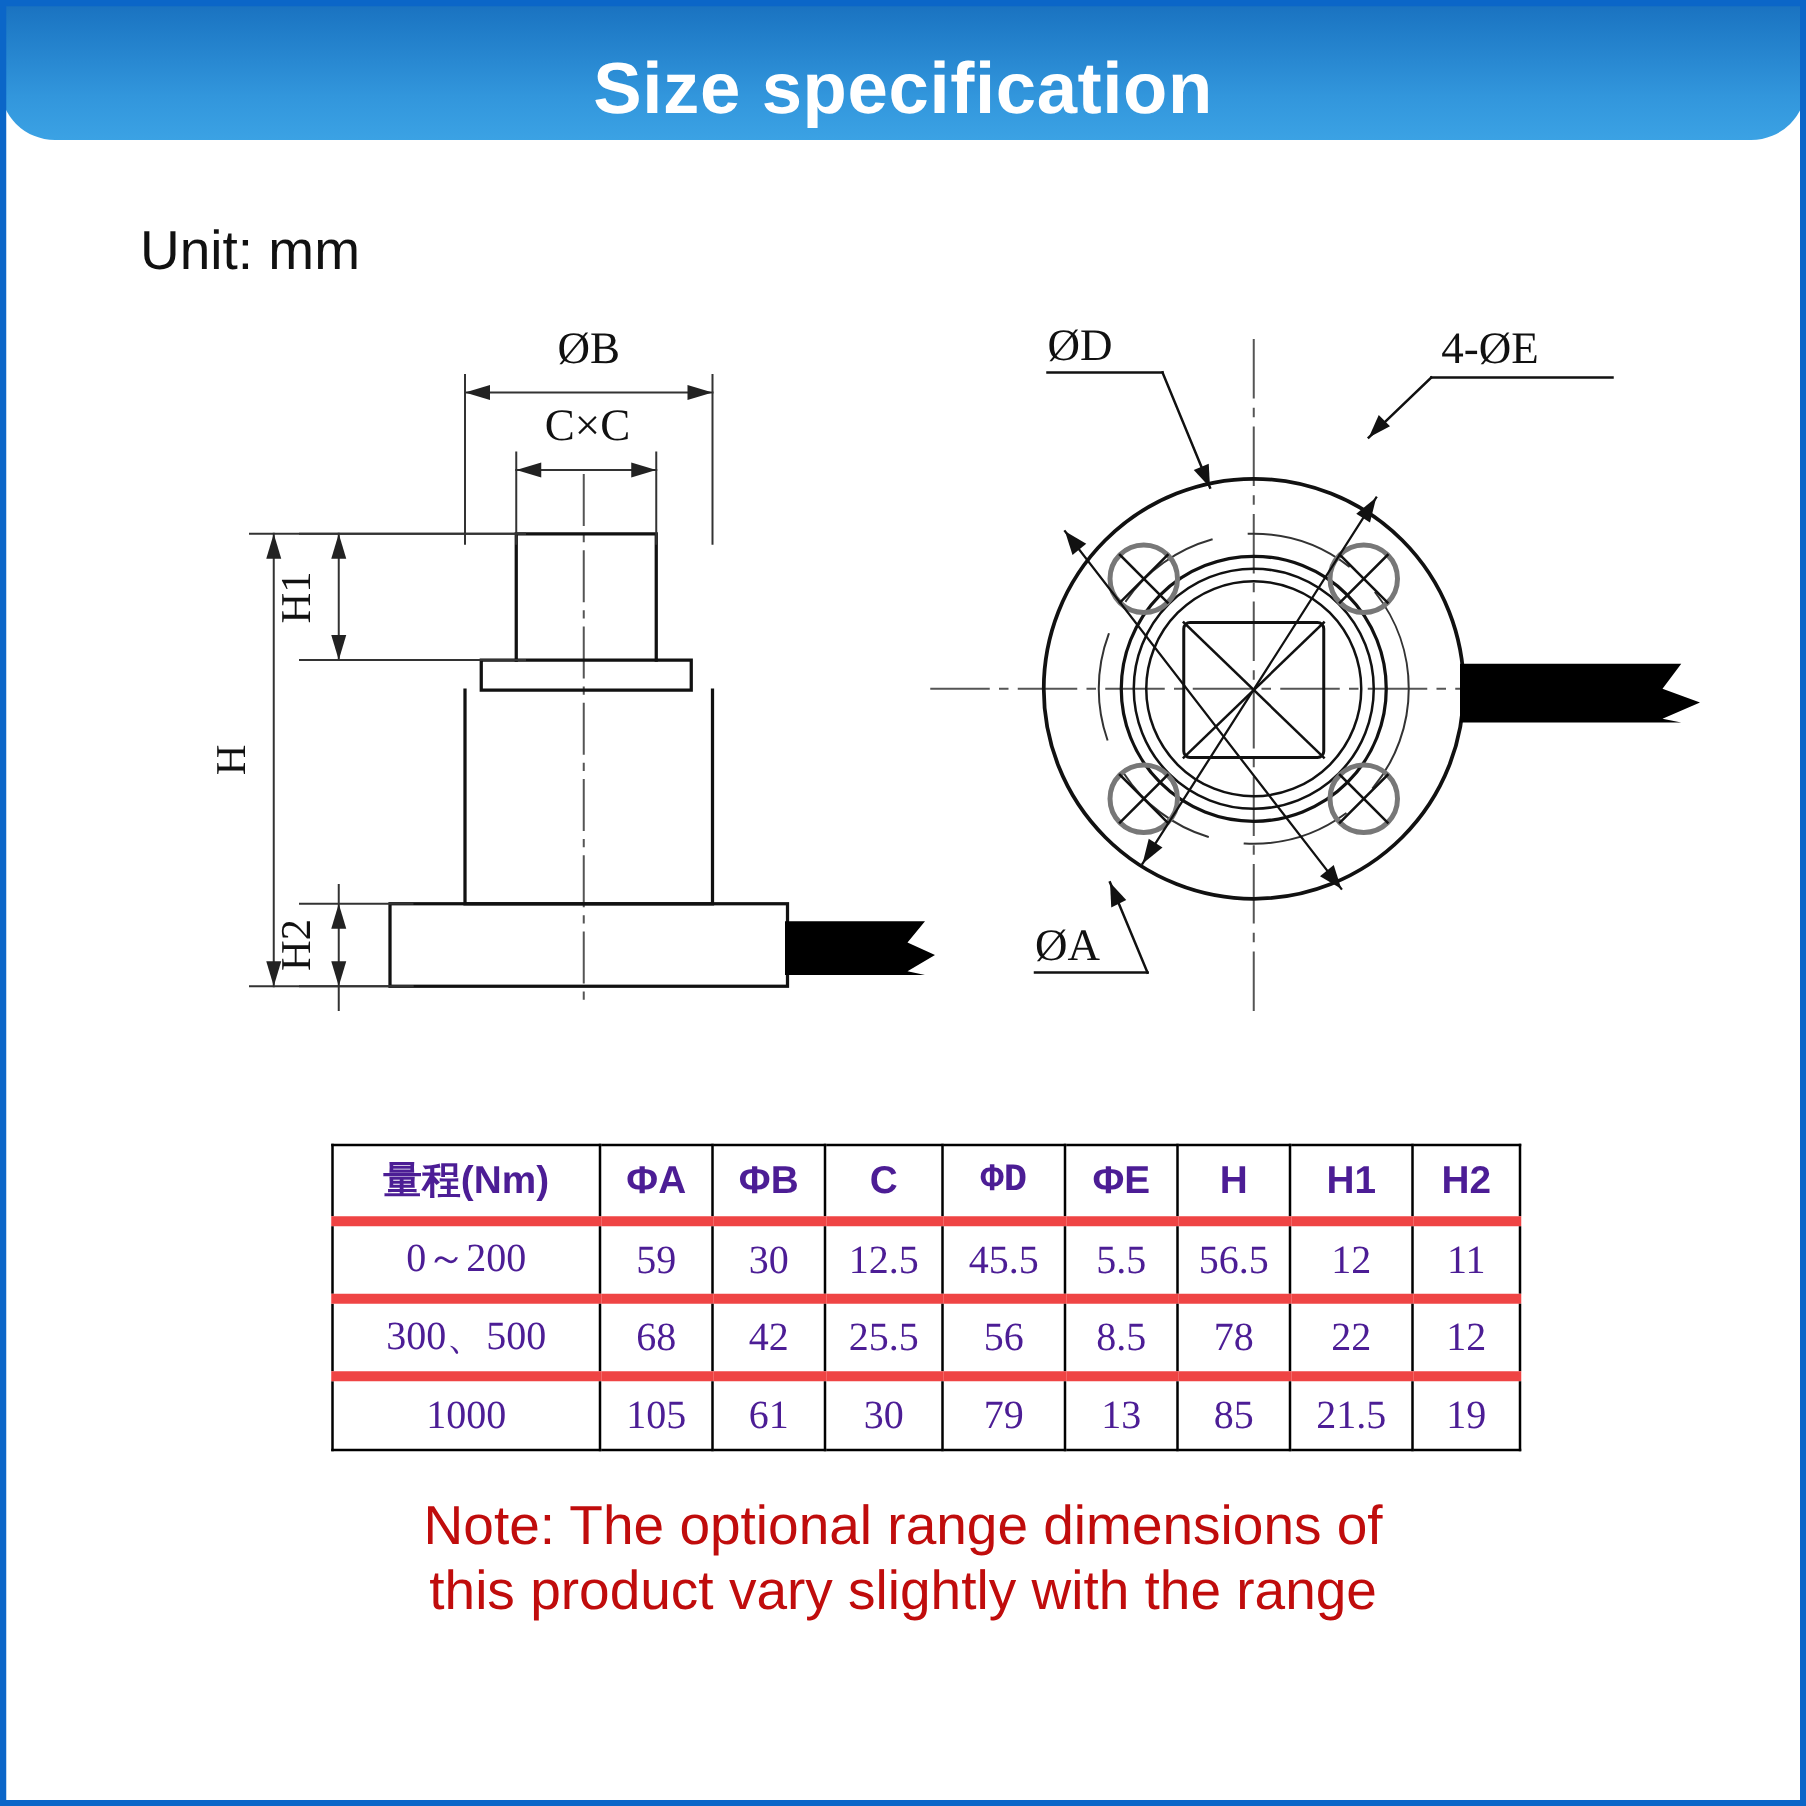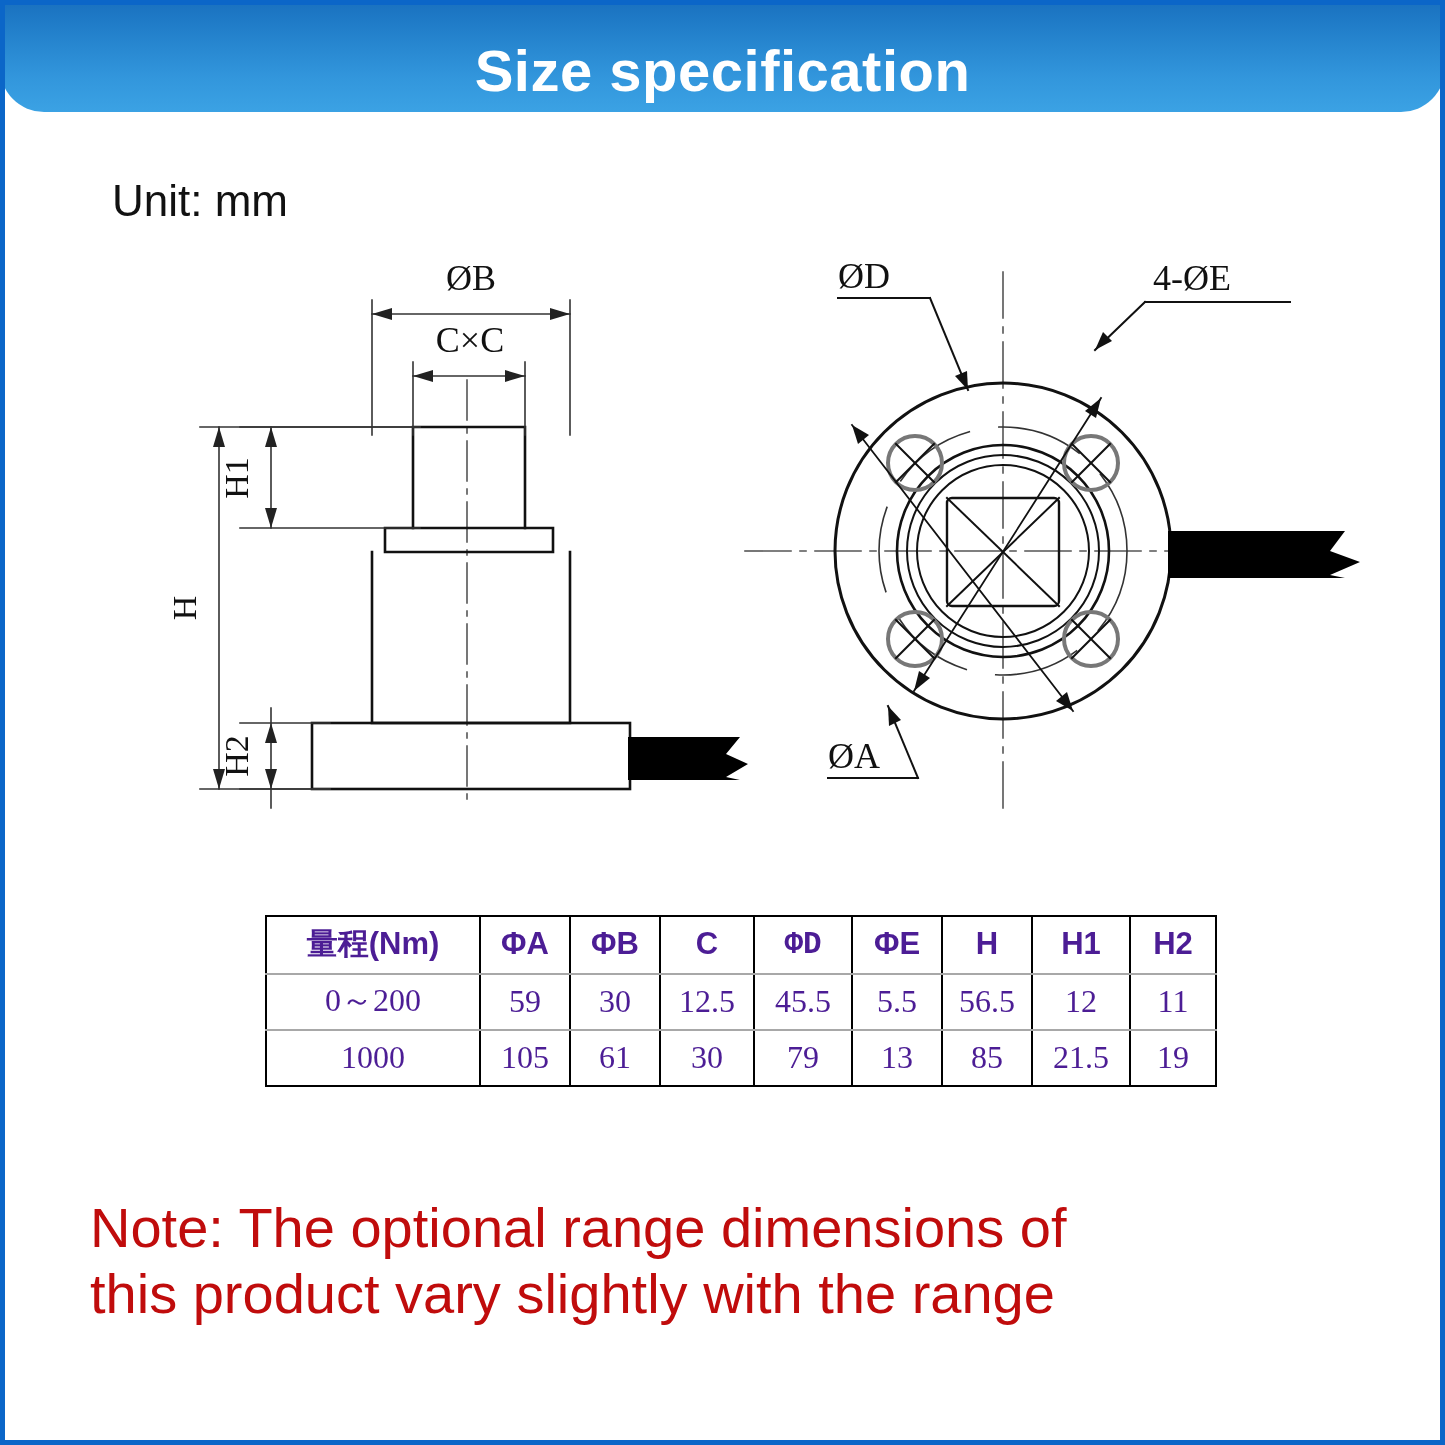--- a/index.html
+++ b/index.html
@@ -93,21 +93,21 @@
     padding: 2px 0 4px 0;
     background: #ffffff;
   }
   table.spec thead th {
     font-family: "Liberation Sans", sans-serif;
     font-weight: bold;
     font-size: 31px;
     height: 50px;
   }
   table.spec tbody td {
-    border-top: 2px solid #ef4444;
+    border-top: 8px solid #ef4444;
     border-bottom: 2px solid #a8a8a8;
   }
   table.spec tbody tr:last-child td {
     border-bottom: 2px solid #000000;
     border-radius: 22px;
   }
   table.spec thead th {
     border-bottom: 2px solid #a8a8a8;
   }
   table.spec .c0 { width: 212px; }
@@ -118,23 +118,23 @@
   table.spec .c5 { width: 88px; margin-left: 40px; }
   table.spec .c6 { width: 88px; }
   table.spec .c7 { width: 96px; }
   table.spec .c8 { width: 84px; }
   
   #note {
     position: absolute;
     left: 90px;
     top: 1195px;
     width: 1265px;
-    text-align: left;
+    text-align: center;
     color: #c00c0c;
-    font-size: 56px;
+    font-size: 44px;
     line-height: 1.18;
     font-family: "Liberation Sans", sans-serif;
   }
 </style>
 </head>
 <body>
 
 <div id="page">
 
   <div id="banner">
@@ -325,20 +325,31 @@
           <td>59</td>
           <td>30</td>
           <td>12.5</td>
           <td>45.5</td>
           <td>5.5</td>
           <td>56.5</td>
           <td>12</td>
           <td>11</td>
         </tr>
         <tr>
+          <td>300、500</td>
+          <td>68</td>
+          <td>42</td>
+          <td>25.5</td>
+          <td>56</td>
+          <td>8.5</td>
+          <td>78</td>
+          <td>22</td>
+          <td>12</td>
+        </tr>
+        <tr>
           <td>1000</td>
           <td>105</td>
           <td>61</td>
           <td>30</td>
           <td>79</td>
           <td>13</td>
           <td>85</td>
           <td>21.5</td>
           <td>19</td>
         </tr>

